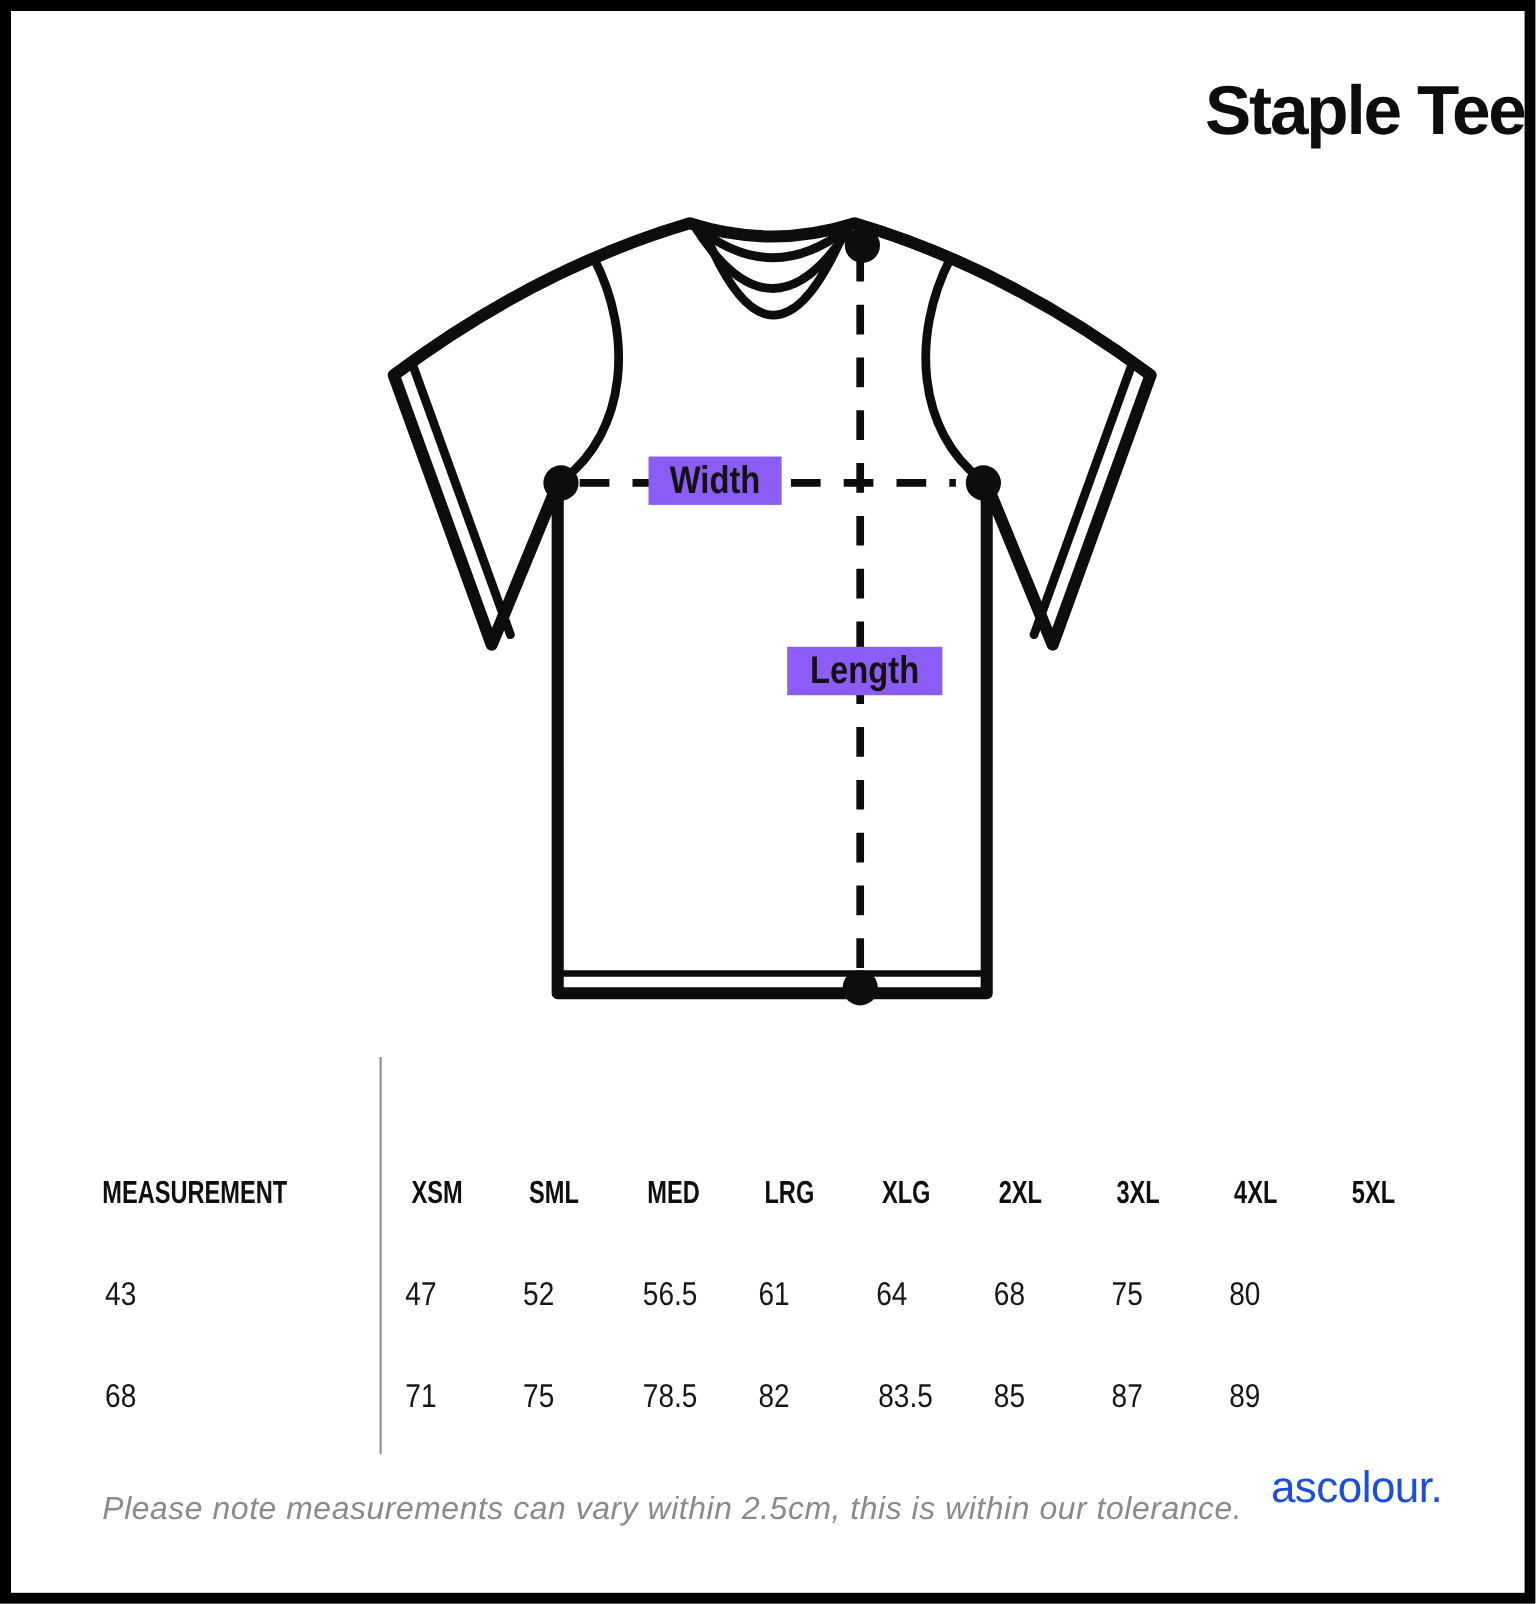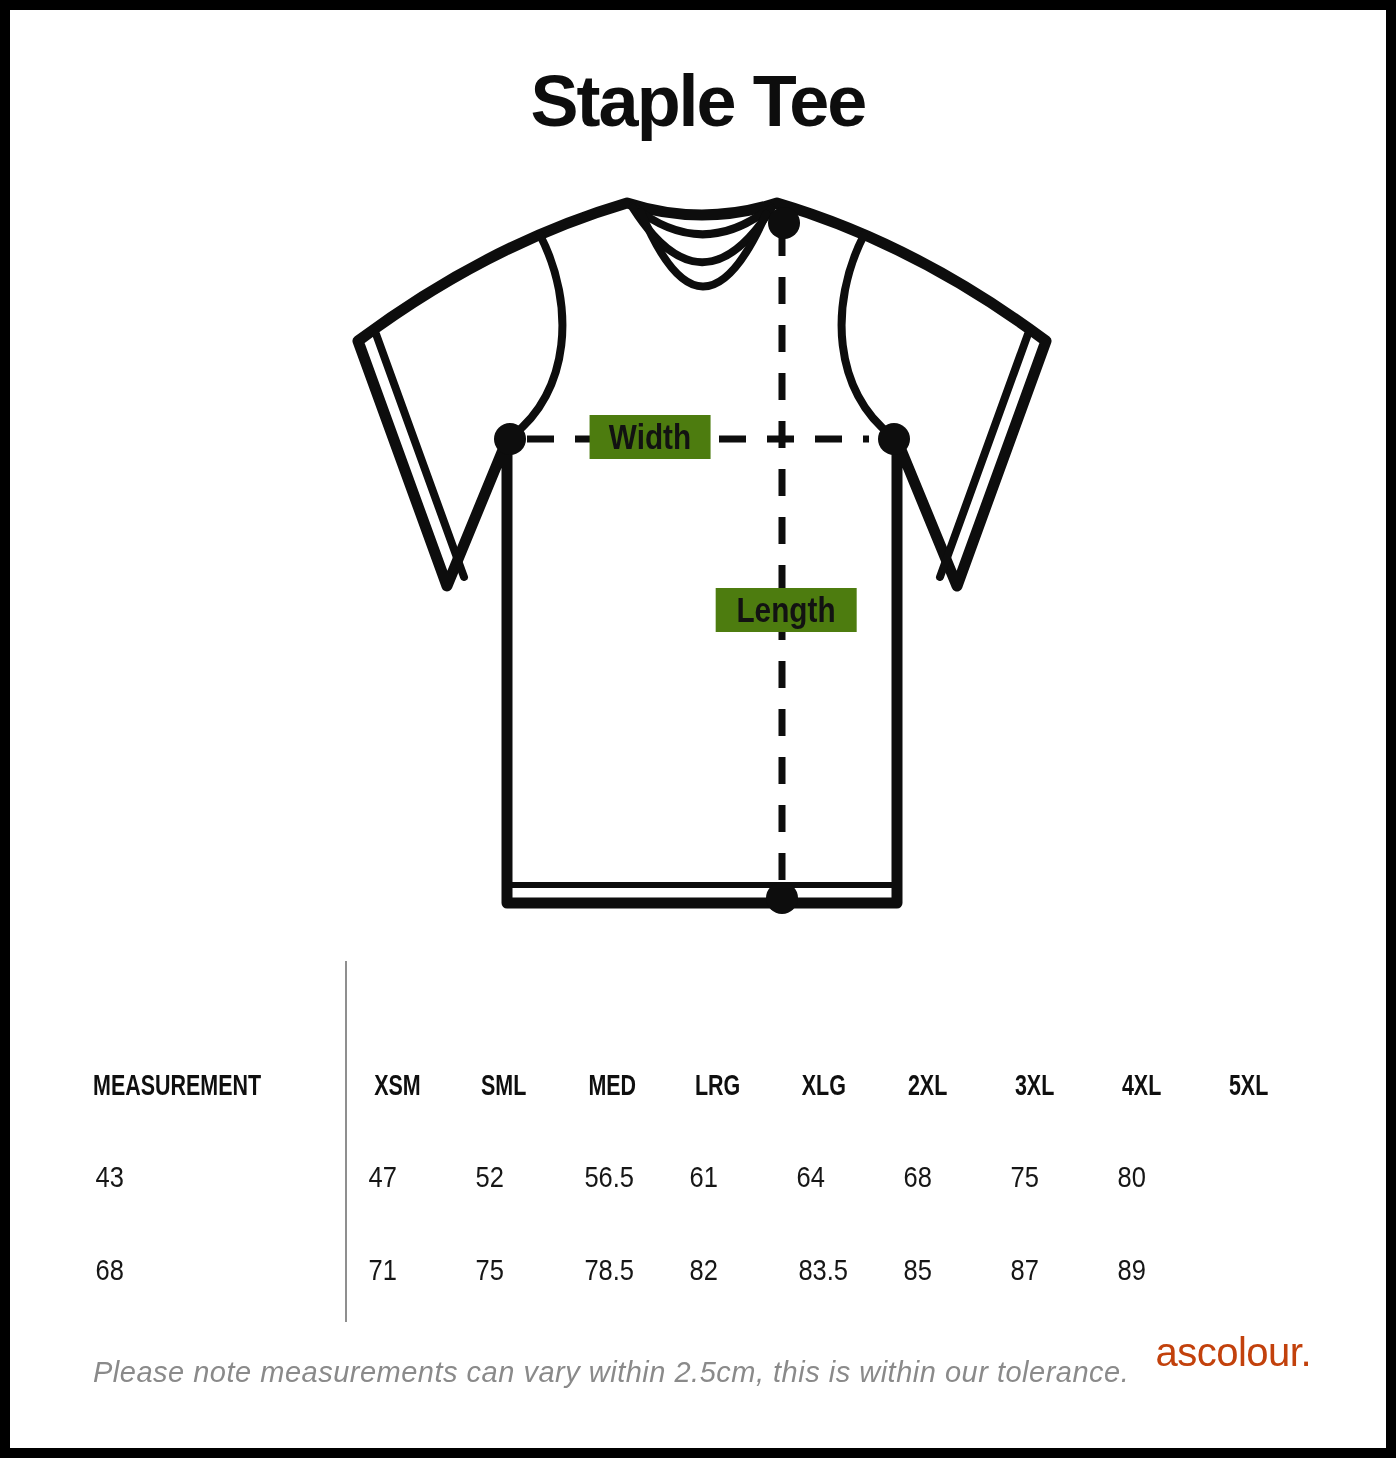--- a/index.html
+++ b/index.html
@@ -8,29 +8,29 @@
     width:1396px;height:1458px;
     box-sizing:border-box;
     background:#ffffff;
     border:10px solid #000;
     font-family:"Liberation Sans", sans-serif;
     overflow:hidden;
     margin:0 auto;
   }
   .title{
     position:absolute;left:0;right:0;top:36px;
-    text-align:center;
-    font-size:72px;line-height:110px;
+    text-align:right;
+    font-size:63px;line-height:110px;
     font-weight:700;letter-spacing:-2px;
     color:#0d0d0d;
   }
   .shirt-svg{position:absolute;left:330px;top:175px;}
   .measure-label{
     position:absolute;transform:translate(-50%,-50%);
-    background:#4d7c0f;padding:2px 12px;
+    background:#8b5cf6;padding:2px 12px;
     font-weight:700;font-size:35px;color:#121212;white-space:nowrap;
   }
   .cond{display:inline-block;transform:scaleX(0.85);transform-origin:50% 50%;}
   .condh{display:inline-block;transform:scaleX(0.74);transform-origin:50% 50%;}
   .condl{display:inline-block;transform:scaleX(0.74);transform-origin:0 50%;}
   .trow{
     position:absolute;left:83px;width:1236px;height:44px;
     display:grid;grid-template-columns:273px repeat(9,107px);
     align-items:center;line-height:44px;white-space:nowrap;margin-top:42px;
   }
@@ -45,21 +45,21 @@
     position:absolute;left:335px;top:951px;
     width:2px;height:361px;background:#8f8f8f;
   }
   .note{
     position:absolute;left:83px;top:1332px;
     font-size:29px;line-height:36px;font-style:italic;
     color:#8a8a8a;letter-spacing:0.5px;white-space:nowrap;margin-top:12px;
   }
   .brand{
     position:absolute;right:75px;top:1320px;
-    font-size:40px;color:#c2410c;letter-spacing:-0.5px;
+    font-size:40px;color:#1d4ed8;letter-spacing:-0.5px;
   }
 </style>
 </head>
 <body>
 
 <div class="page">
 
   <div class="title">Staple Tee</div>
 
   <svg class="shirt-svg" width="720" height="740" viewBox="340 185 720 740" aria-hidden="true">

